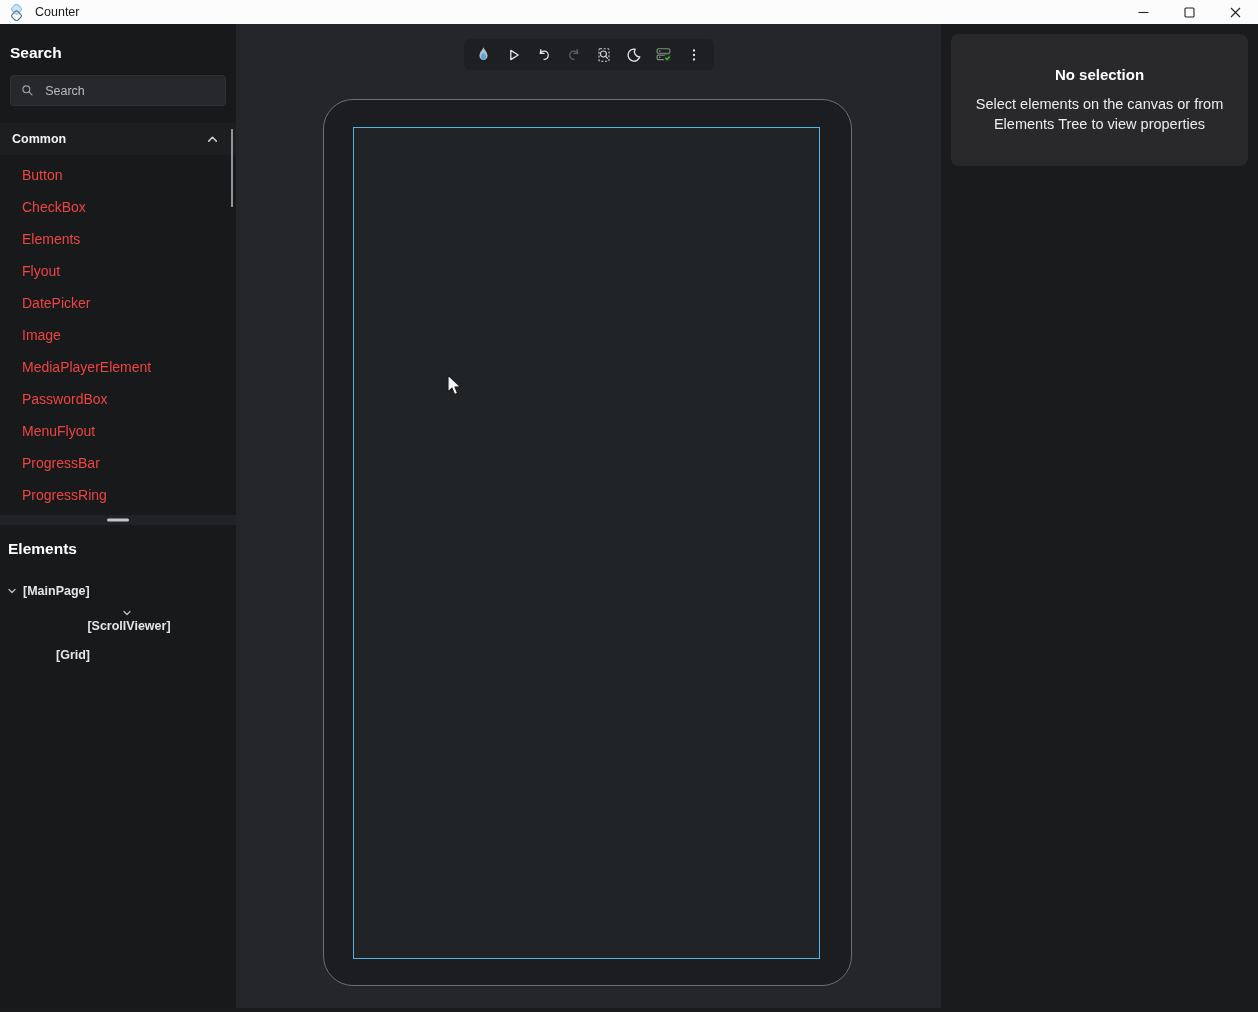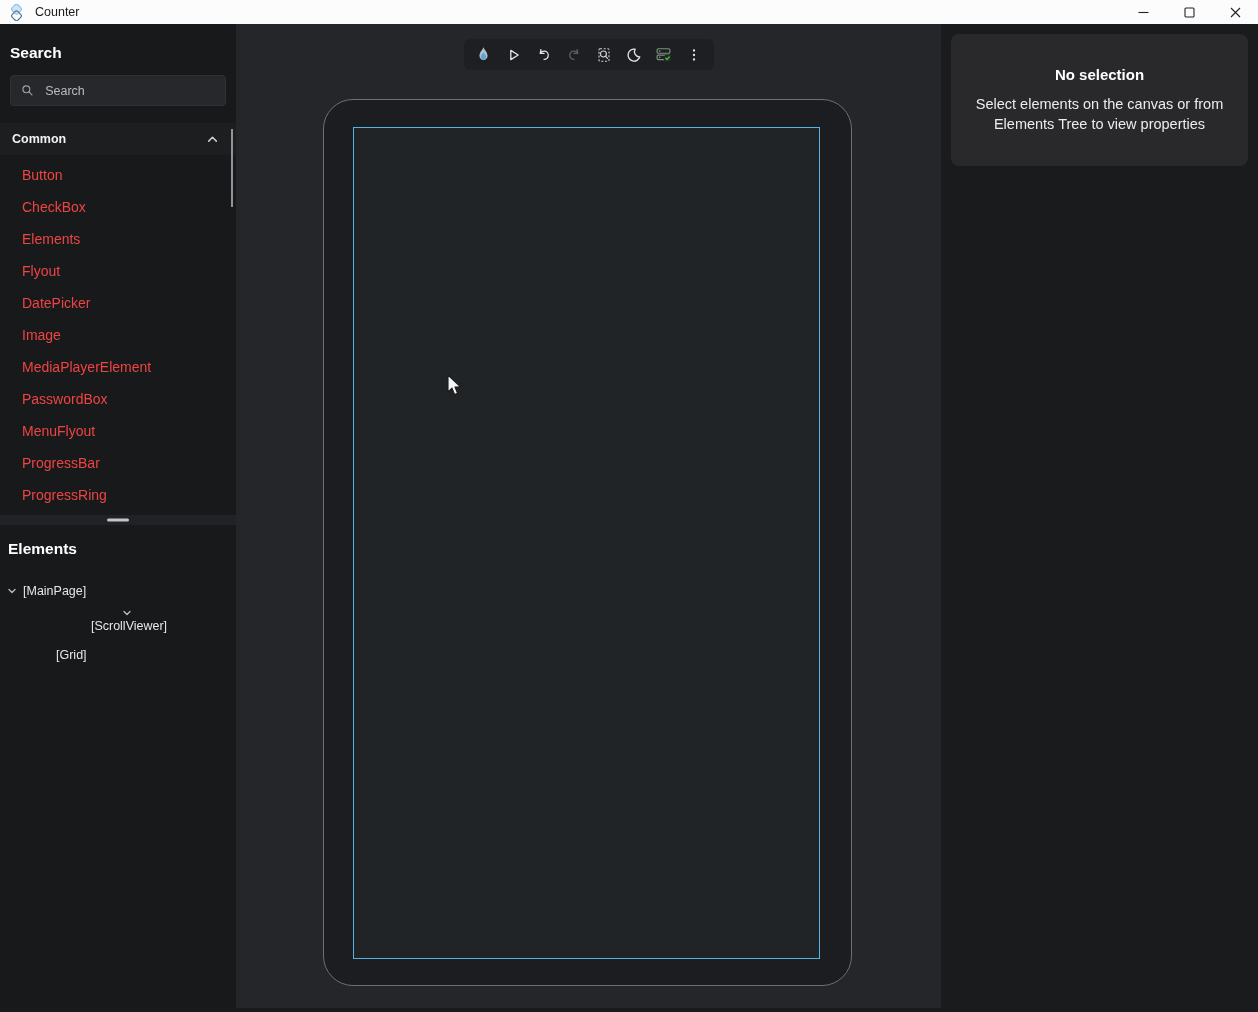--- a/index.html
+++ b/index.html
@@ -30,21 +30,21 @@
   .section-header .label { font-size:12.5px; font-weight:bold; color:#f2f2f2; }
   .tool-list { margin-top:4px; }
   .tool-item { height:32px; display:flex; align-items:center; padding-left:22px; font-size:14px; color:#ef4444; }
   .scroll-thumb { position:absolute; right:3px; top:105px; width:2px; height:78px; background:#919398; }
 
   .splitter { height:10px; background:#202225; position:relative; margin-top:4px; }
   .splitter .handle { position:absolute; left:50%; top:50%; transform:translate(-50%,-50%);
                       width:22px; height:3px; border-radius:2px; background:#c2c5c9; }
 
   .elements-title { margin:15px 0 0 8px; }
-  .tree { margin-top:17px; }
+  .tree { margin-top:17px;font-weight:bold; }
   .tree-row { height:32px; display:flex; align-items:center; font-size:12.5px; color:#e6e6e6; }
   .tree-row .chev { width:12px; height:12px; flex:none; display:flex; }
   .indent-0 { padding-left:6px; }  .indent-0 .chev { margin-right:5px; }
   .indent-1 { padding-left:22px;flex-direction:column; } .indent-1 .chev { margin-right:5px; }
   .indent-2 { padding-left:56px; }
 
   
   .canvas { flex:1; background:#242629; position:relative; }
   .toolbar { position:absolute; top:15px; left:50%; transform:translateX(-50%);
              height:31px; background:#1d1f22; border-radius:6px; display:flex; align-items:center; padding:0 5px; }

